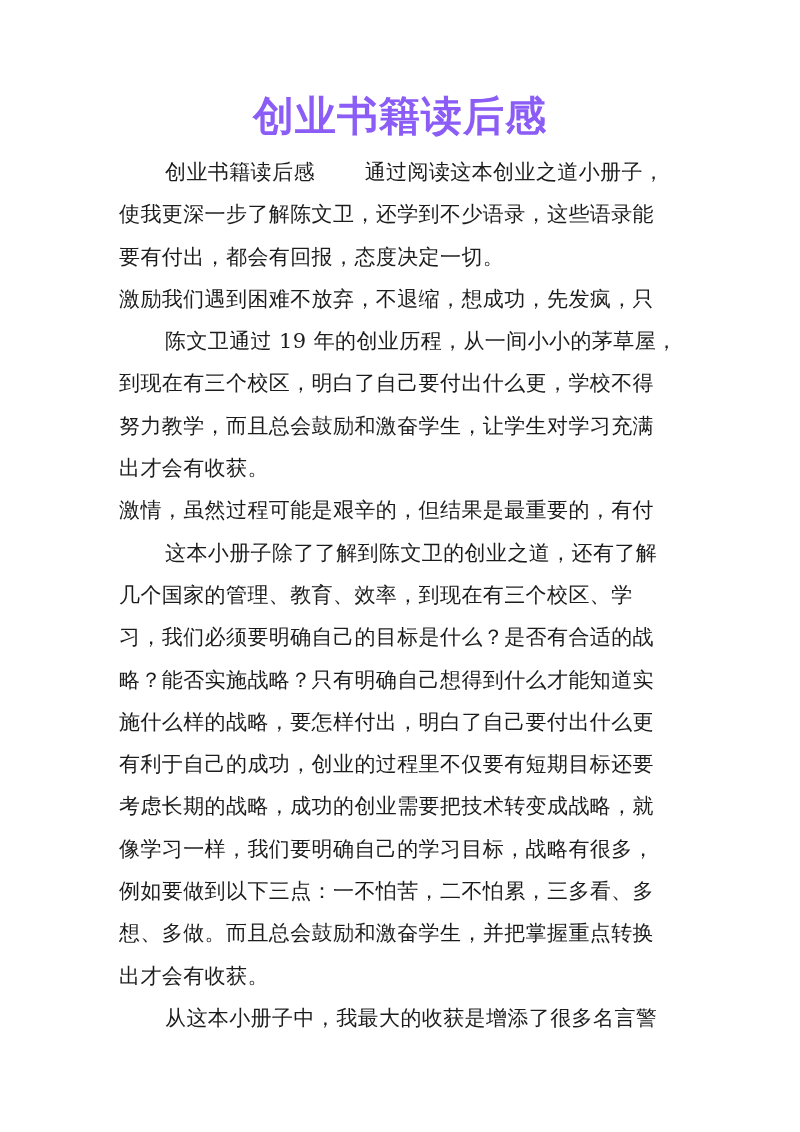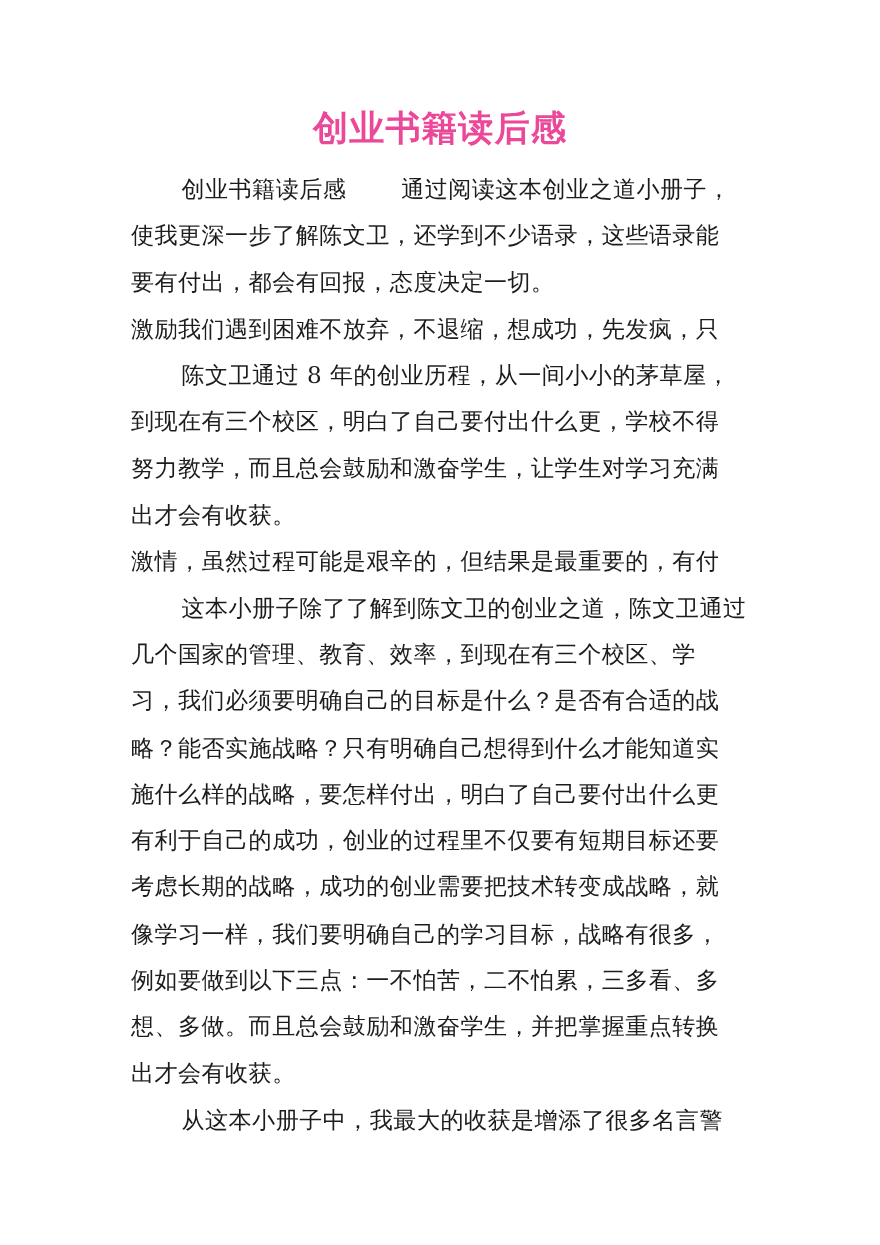--- a/index.html
+++ b/index.html
@@ -4,21 +4,21 @@
 <style>
   html, body { margin: 0; padding: 0; background: #ffffff; }
   body { width: 800px; height: 1132px; position: relative; overflow: hidden; }
   .page {
     position: absolute; left: 0; top: 0; width: 800px; height: 1132px; background: #ffffff;
     font-family: "DejaVu Serif", "Liberation Serif", serif; color: #1a1a1a;
   }
   .title {
     position: absolute; top: 96px; left: 0; width: 800px; text-align: center;
     font-family: "DejaVu Sans", "Liberation Sans", sans-serif;
-    font-size: 32px; font-weight: bold; letter-spacing: 1px; color: #ec4899;
+    font-size: 41px; font-weight: bold; letter-spacing: 1px; color: #8b5cf6;
     line-height: 40px;
   }
   .body { position: absolute; top: 157px; left: 119px; width: 562px; }
   .line {
     height: 42.3px; line-height: 30px; font-size: 21px; white-space: nowrap;
     letter-spacing: 0.4px; color: #1c1c1c;
   }
   .indent { padding-left: 46px; }
 </style>
 </head>
@@ -30,29 +30,29 @@
   <div class="body">
 
     <div>
       <div class="line indent">创业书籍读后感　　 通过阅读这本创业之道小册子，</div>
       <div class="line">使我更深一步了解陈文卫，还学到不少语录，这些语录能</div>
       <div class="line">要有付出，都会有回报，态度决定一切。</div>
       <div class="line">激励我们遇到困难不放弃，不退缩，想成功，先发疯，只</div>
     </div>
 
     <div>
-      <div class="line indent">陈文卫通过 8 年的创业历程，从一间小小的茅草屋，</div>
+      <div class="line indent">陈文卫通过 19 年的创业历程，从一间小小的茅草屋，</div>
       <div class="line">到现在有三个校区，明白了自己要付出什么更，学校不得</div>
       <div class="line">努力教学，而且总会鼓励和激奋学生，让学生对学习充满</div>
       <div class="line">出才会有收获。</div>
       <div class="line">激情，虽然过程可能是艰辛的，但结果是最重要的，有付</div>
     </div>
 
     <div>
-      <div class="line indent">这本小册子除了了解到陈文卫的创业之道，陈文卫通过</div>
+      <div class="line indent">这本小册子除了了解到陈文卫的创业之道，还有了解</div>
       <div class="line">几个国家的管理、教育、效率，到现在有三个校区、学</div>
       <div class="line">习，我们必须要明确自己的目标是什么？是否有合适的战</div>
       <div class="line">略？能否实施战略？只有明确自己想得到什么才能知道实</div>
       <div class="line">施什么样的战略，要怎样付出，明白了自己要付出什么更</div>
       <div class="line">有利于自己的成功，创业的过程里不仅要有短期目标还要</div>
       <div class="line">考虑长期的战略，成功的创业需要把技术转变成战略，就</div>
       <div class="line">像学习一样，我们要明确自己的学习目标，战略有很多，</div>
       <div class="line">例如要做到以下三点：一不怕苦，二不怕累，三多看、多</div>
       <div class="line">想、多做。而且总会鼓励和激奋学生，并把掌握重点转换</div>
       <div class="line">出才会有收获。</div>

